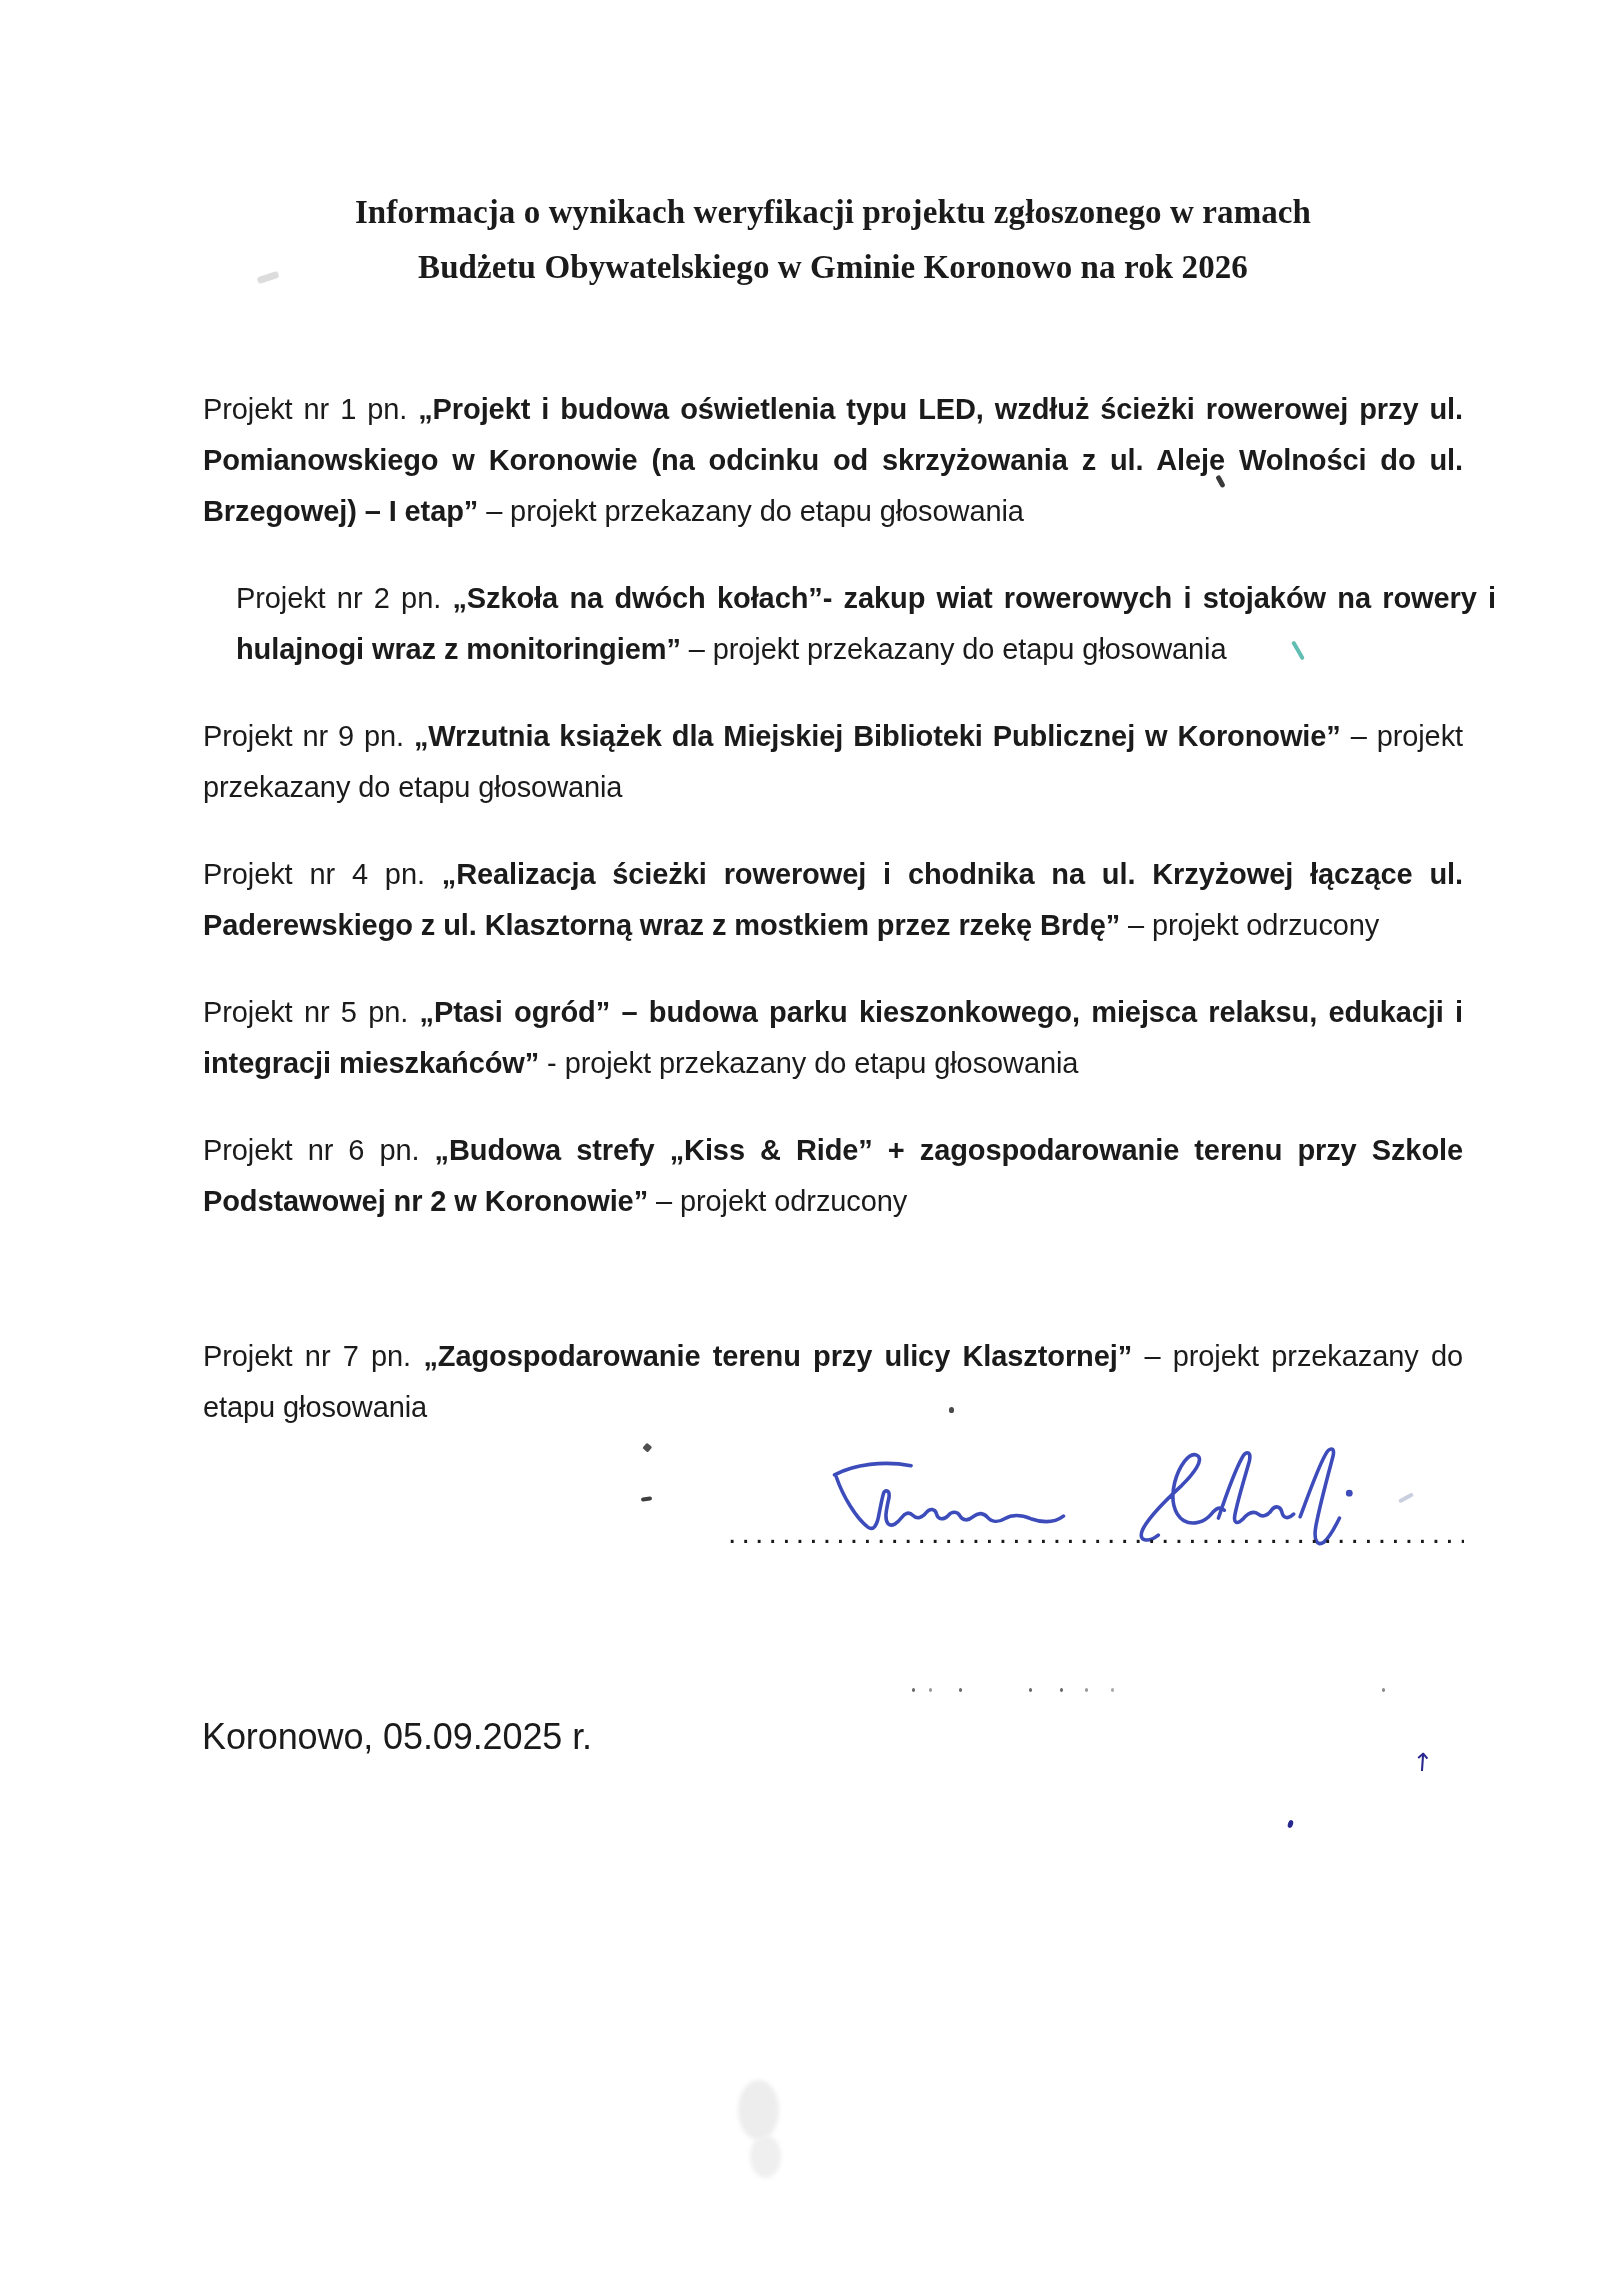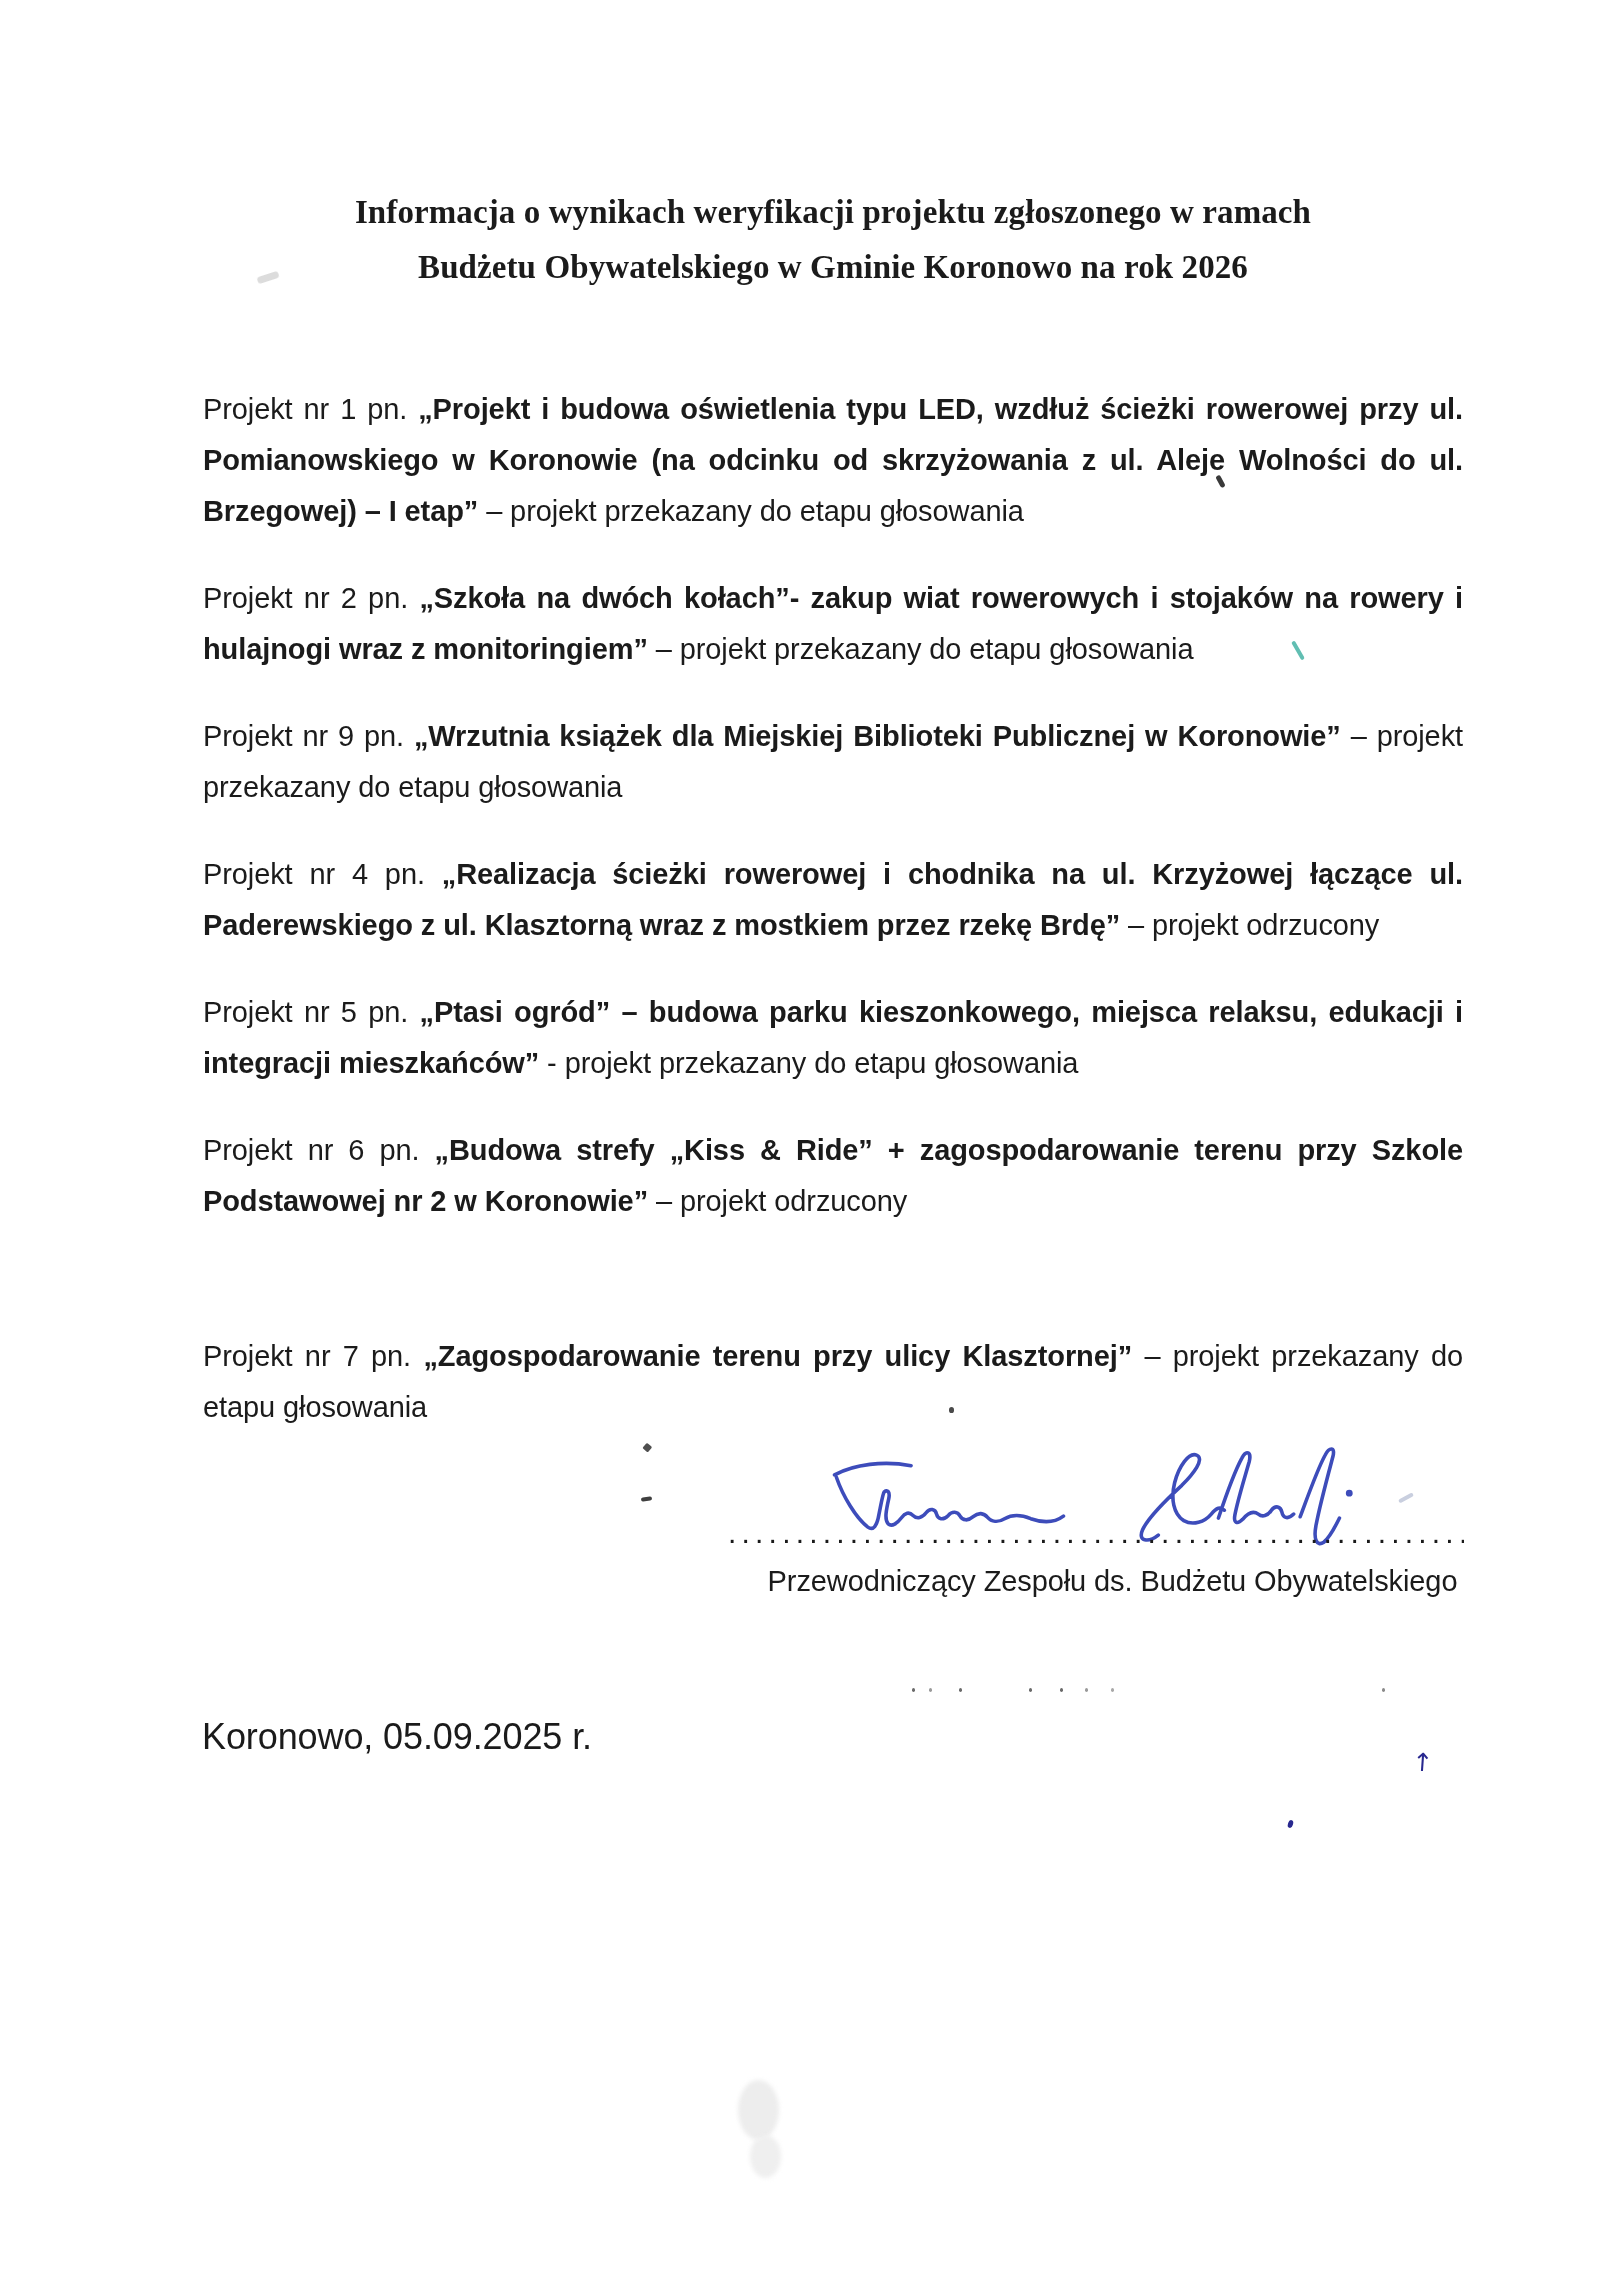--- a/index.html
+++ b/index.html
@@ -16,21 +16,21 @@
     font-weight:bold;font-size:33px;line-height:55px;text-align:center;
     letter-spacing:0.1px;
     font-family:Liberation Serif, serif;
   }
   .para{
     position:absolute;left:0;width:1260px;
     font-size:29px;line-height:51px;letter-spacing:-0.1px;
     text-align:justify;text-justify:inter-word;
   }
   .para .b{font-weight:bold;}
-  .p1{top:355px;} .p2{top:544px;} .p3{top:682px;} .p4{top:820px;}
+  .p1{top:355px;} .p2{top:544px;margin-left:33px;} .p3{top:682px;} .p4{top:820px;}
   .p5{top:958px;} .p6{top:1096px;} .p7{top:1302px;}
 
   
   .sig-svg{position:absolute;left:818px;top:1433px;}
   .sig-dots{
     position:absolute;left:728px;top:1513px;width:736px;height:39px;
     font-size:30px;letter-spacing:5.2px;color:#1a1a1a;
     white-space:nowrap;overflow:hidden;line-height:39px;
   }
   .sig-caption{
@@ -132,21 +132,20 @@
            C 781 22, 791 20, 787 36
            C 779 66, 767 110, 761 142
            C 757 164, 763 174, 773 167
            C 783 159, 791 142, 797 130" stroke="#2d3db5"></path>
       <circle cx="812" cy="92" r="2.5" stroke="#2d3db5"></circle>
     </g>
   </svg>
 
   <div class="sig-dots">..........................................................</div>
 
-  <div class="sig-caption">Przewodniczący Zespołu ds. Budżetu Obywatelskiego</div>
 
   <div class="date-line">Koronowo, 05.09.2025 r.</div>
 
   <div class="art art-title-smudge"></div>
   <div class="art art-p1-tick"></div>
   <div class="art art-teal"></div>
   <div class="art art-dot-c"></div>
   <div class="art art-speck-a"></div>
   <div class="art art-speck-b"></div>
   <div class="art art-sig-dash"></div>

